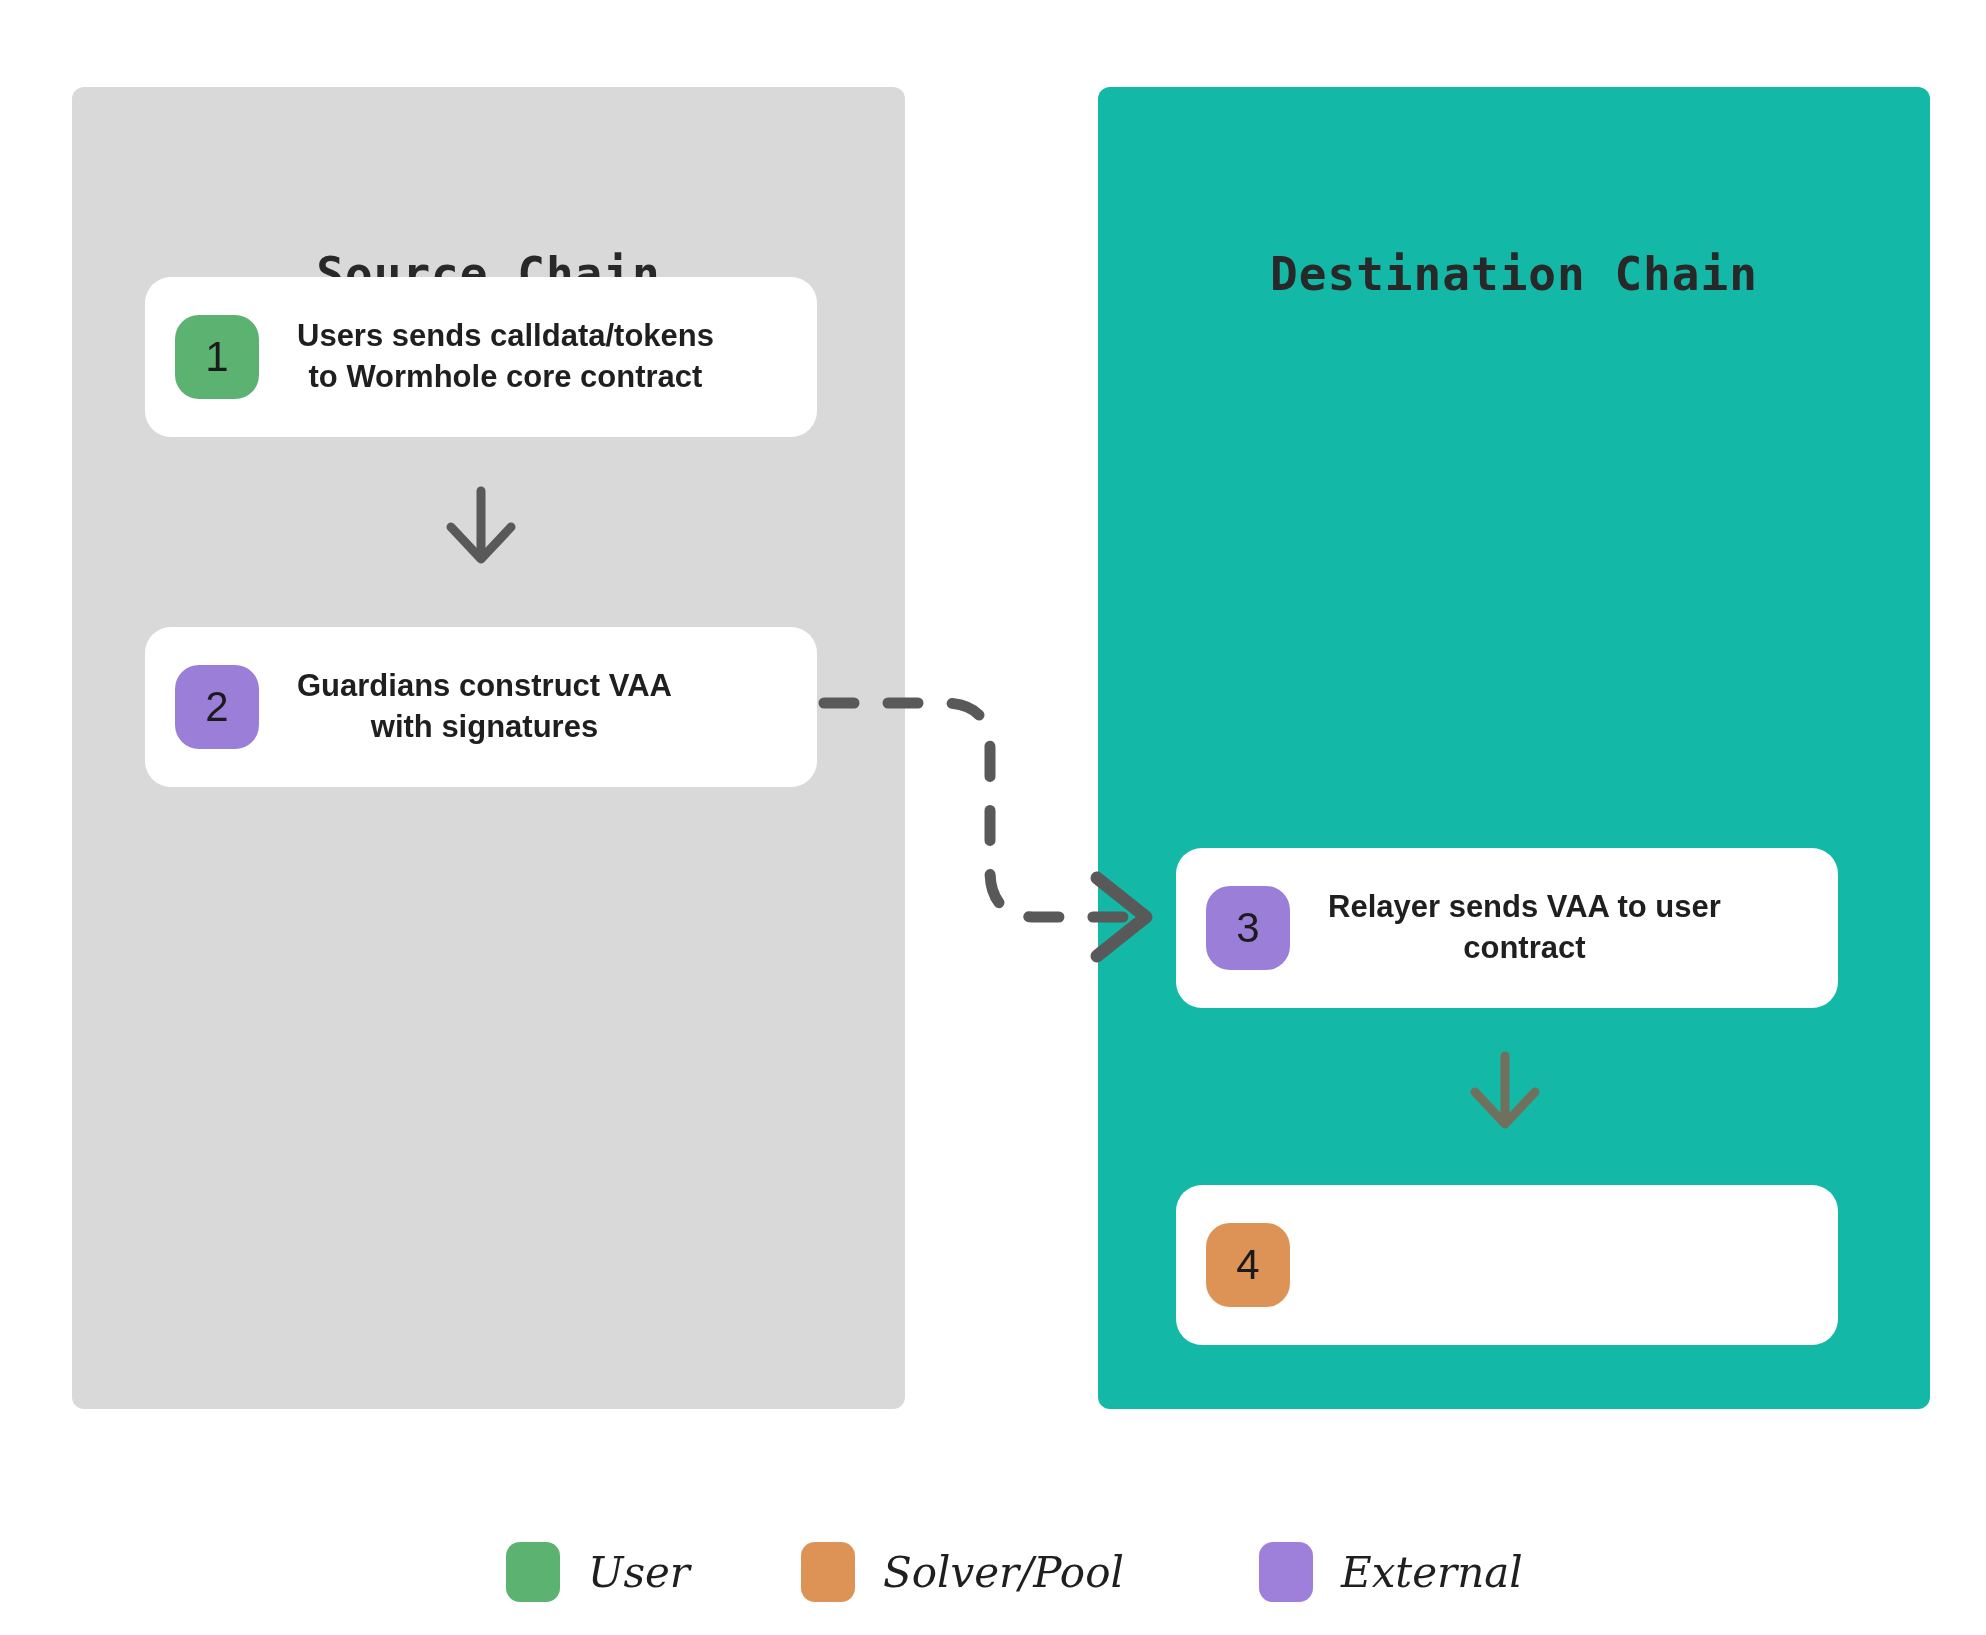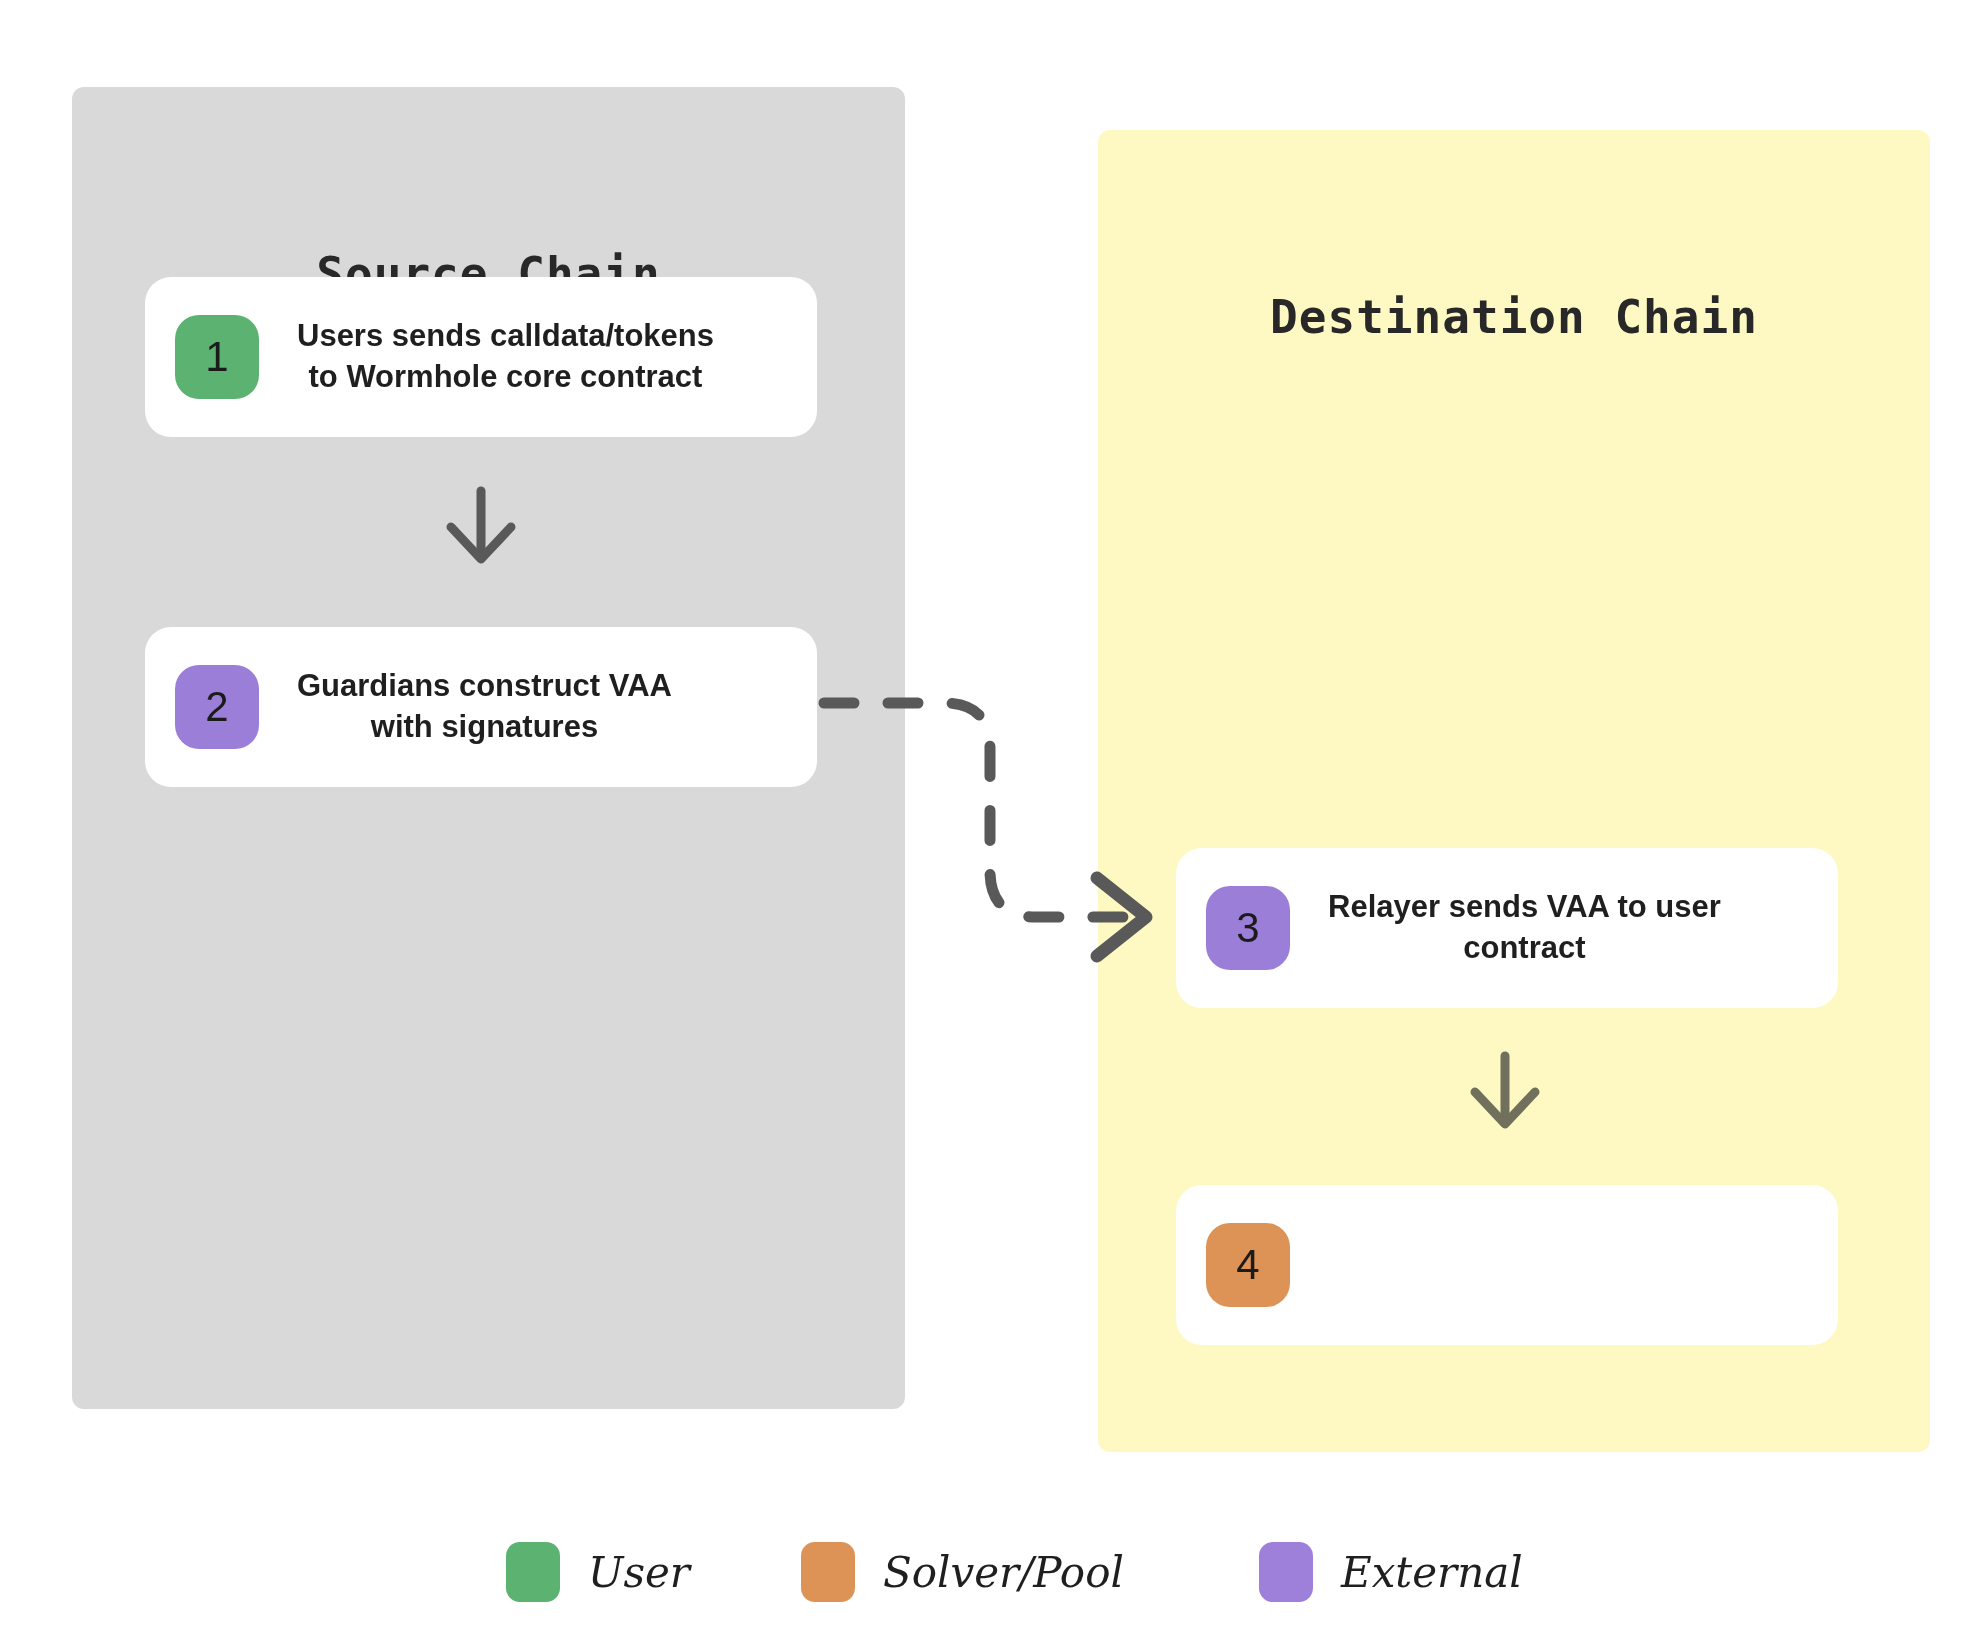--- a/index.html
+++ b/index.html
@@ -27,21 +27,21 @@
 </style>
 </head>
 <body>
 
 <div class="canvas">
 
   <div class="panel source" style="background: rgb(217, 217, 217);">
     <div class="panel-title">Source Chain</div>
   </div>
 
-  <div class="panel dest" style="background: #fef9c3; margin-top: 43px;">
+  <div class="panel dest" style="background: #14b8a6;">
     <div class="panel-title">Destination Chain</div>
   </div>
 
   <div class="card src" style="top:277px;">
     <div class="badge" style="background: rgb(91, 178, 113);">1</div>
     <div class="card-text">Users sends calldata/tokens
 to Wormhole core contract</div>
   </div>
 
   <svg class="arrow-svg" style="left:436px;top:483px;" width="90" height="95" viewBox="0 0 90 95">

